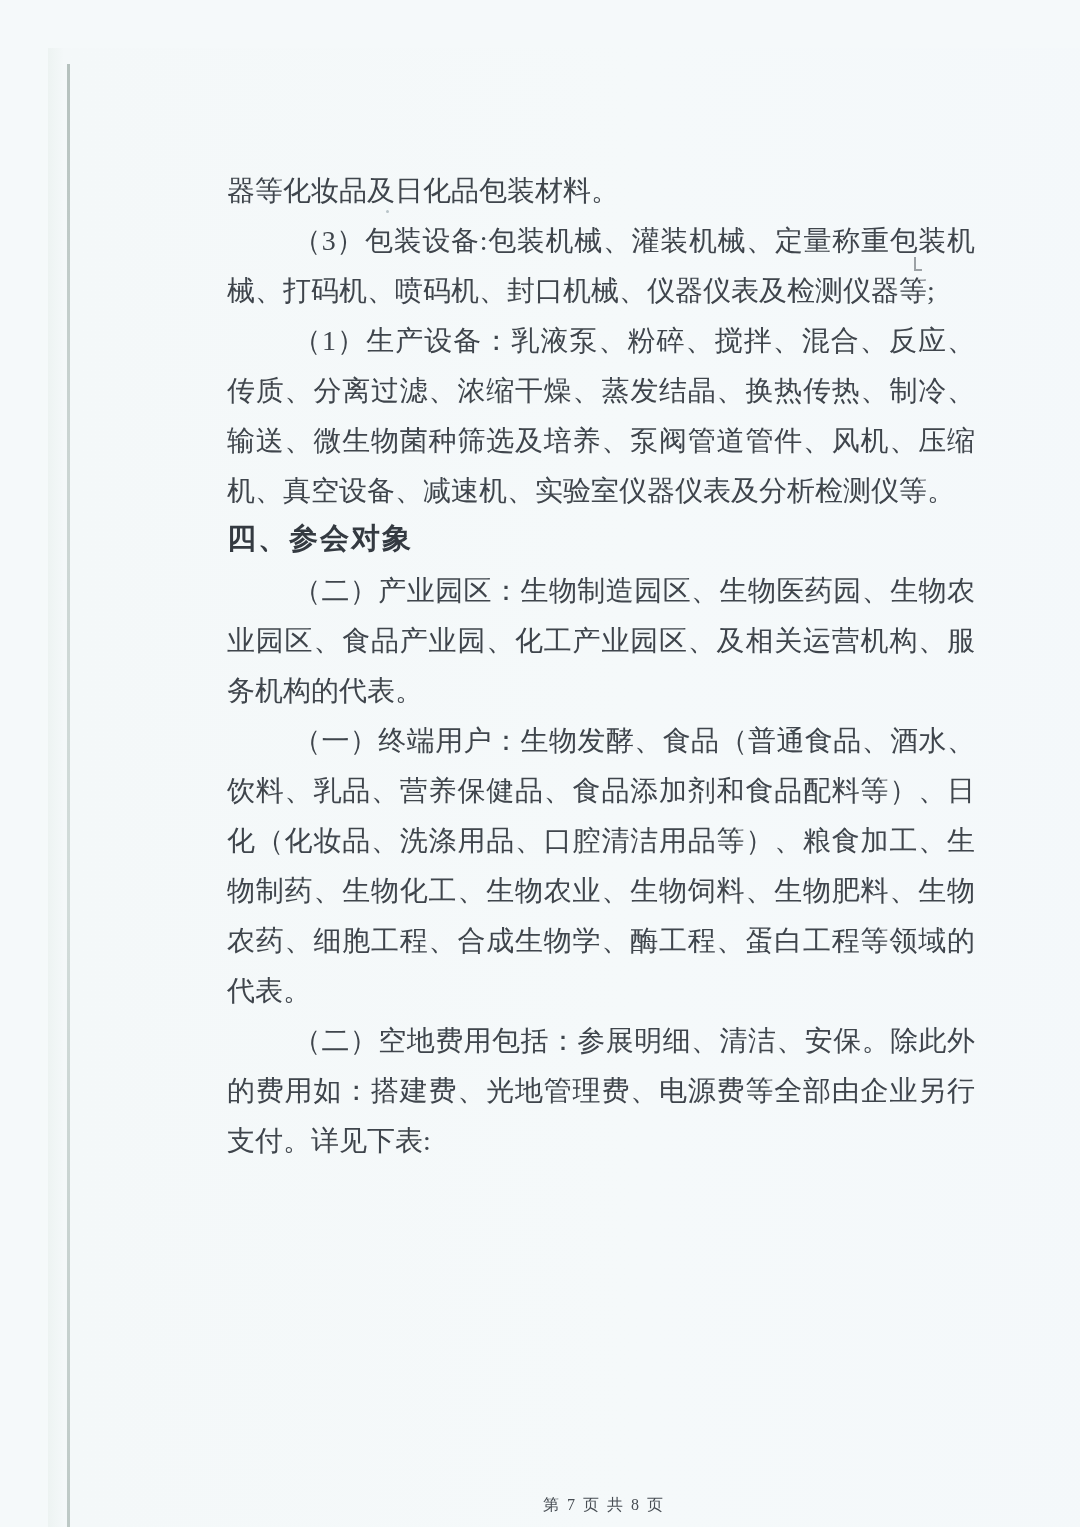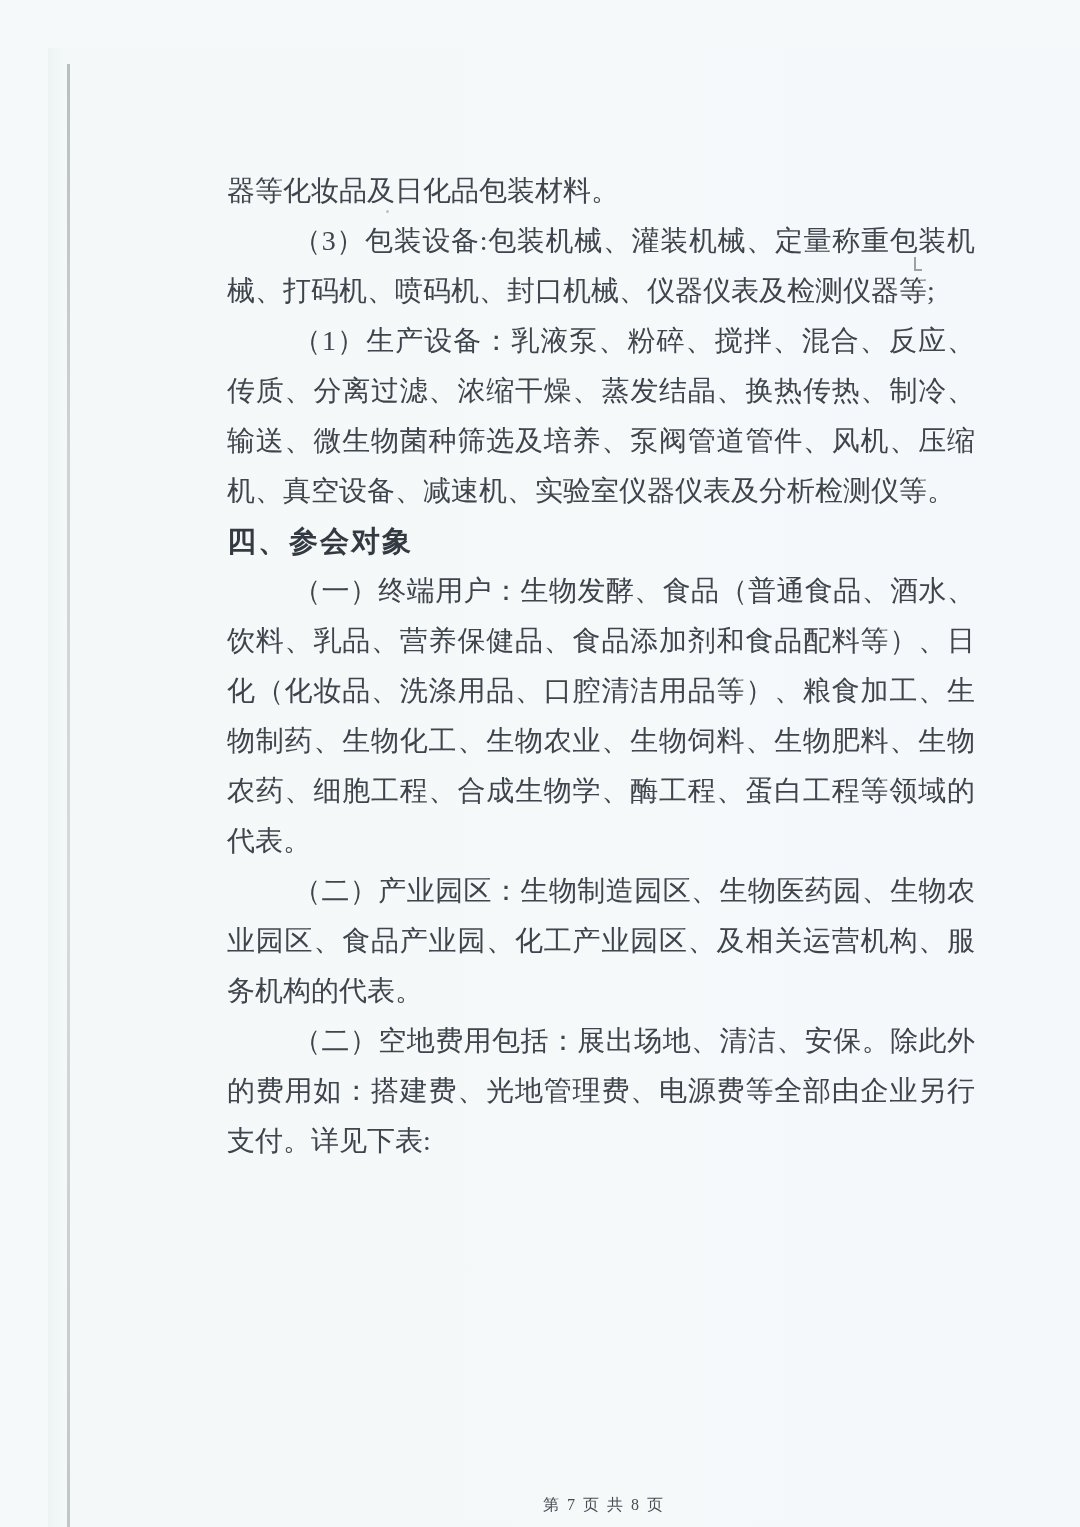--- a/index.html
+++ b/index.html
@@ -71,21 +71,21 @@
     text-justify: inter-ideograph;
   }
 
   .content p { margin: 0; }
 
   .para { text-indent: 66px; }
 
   .para-gap { margin-bottom: 17px; }
 
   .heading {
-    font-family: Liberation Serif, serif;
+    font-family: Liberation Mono, monospace;
     font-weight: 700;
     font-size: 29px;
     color: #343a41;
     letter-spacing: 2px;
     margin: 3px 0;
     text-align: left;
   }
 
   .page-footer {
     position: absolute;
@@ -111,25 +111,25 @@
 
   <div class="content">
     <p class="para-gap">器等化妆品及日化品包装材料。</p>
 
     <p class="para">（3）包装设备:包装机械、灌装机械、定量称重包装机械、打码机、喷码机、封口机械、仪器仪表及检测仪器等;</p>
 
     <p class="para">（1）生产设备：乳液泵、粉碎、搅拌、混合、反应、传质、分离过滤、浓缩干燥、蒸发结晶、换热传热、制冷、输送、微生物菌种筛选及培养、泵阀管道管件、风机、压缩机、真空设备、减速机、实验室仪器仪表及分析检测仪等。</p>
 
     <p class="heading">四、参会对象</p>
 
+    <p class="para">（二）产业园区：生物制造园区、生物医药园、生物农业园区、食品产业园、化工产业园区、及相关运营机构、服务机构的代表。</p>
+
     <p class="para">（一）终端用户：生物发酵、食品（普通食品、酒水、饮料、乳品、营养保健品、食品添加剂和食品配料等）、日化（化妆品、洗涤用品、口腔清洁用品等）、粮食加工、生物制药、生物化工、生物农业、生物饲料、生物肥料、生物农药、细胞工程、合成生物学、酶工程、蛋白工程等领域的代表。</p>
-
-    <p class="para">（二）产业园区：生物制造园区、生物医药园、生物农业园区、食品产业园、化工产业园区、及相关运营机构、服务机构的代表。</p>
 
 
 
 
-    <p class="para">（二）空地费用包括：展出场地、清洁、安保。除此外的费用如：搭建费、光地管理费、电源费等全部由企业另行支付。详见下表:</p>
+    <p class="para">（二）空地费用包括：参展明细、清洁、安保。除此外的费用如：搭建费、光地管理费、电源费等全部由企业另行支付。详见下表:</p>
   </div>
 
   <div class="page-footer">第 7 页 共 8 页</div>
 
 </div>
 
 </body></html>

